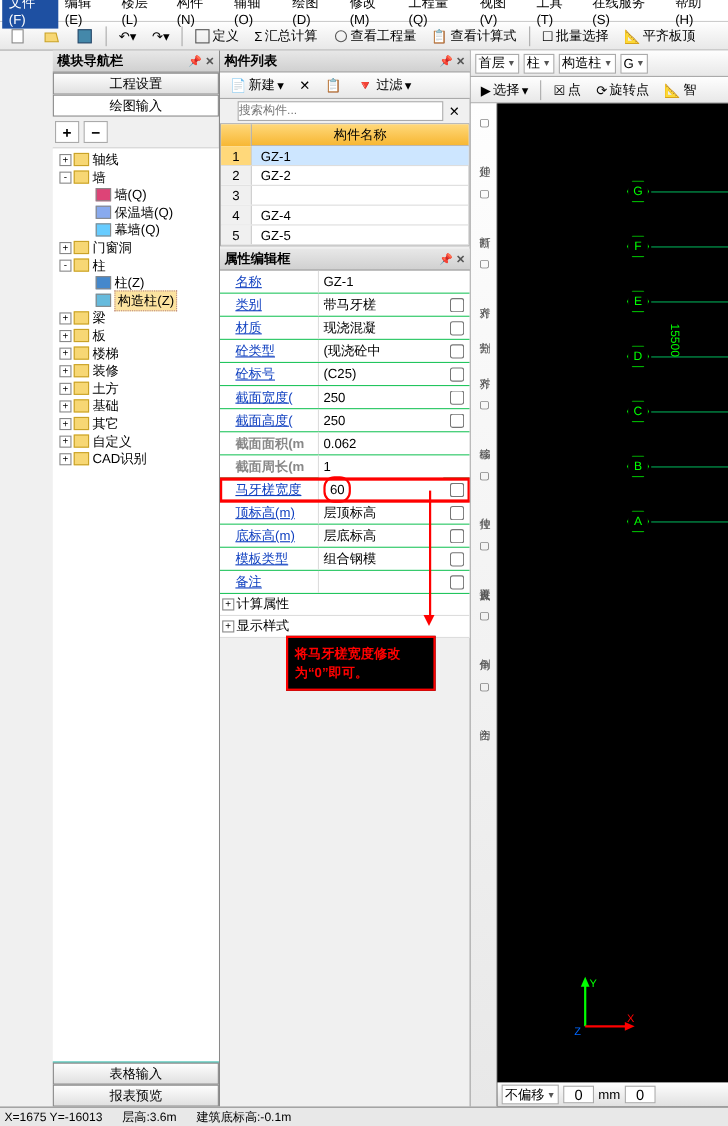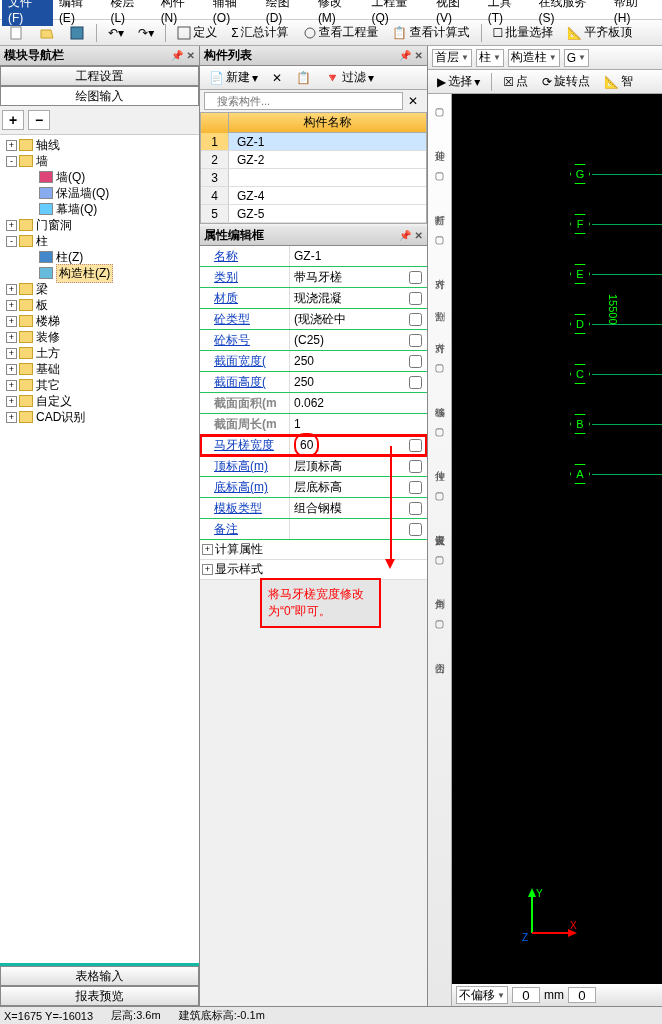--- a/index.html
+++ b/index.html
@@ -4,34 +4,34 @@
 <style>
 * { margin:0; padding:0; box-sizing:border-box; font-family:"Microsoft YaHei","SimSun",sans-serif; }
 body { width:662px; height:1024px; background:#f0f0f0; font-size:12px; color:#000; position:relative; overflow:hidden; }
 .menubar { height:20px; background:#fff; border-bottom:1px solid #ccc; display:flex; align-items:center; padding:0 2px; }
 .menubar .mi { background:#1e50a2; color:#fff; padding:1px 6px; margin-right:0; }
 .menubar .mi2 { padding:1px 6px; cursor:pointer; }
 .toolbar { height:26px; background:linear-gradient(#fefefe,#e8e8e8); border-bottom:1px solid #aaa; display:flex; align-items:center; padding:0 4px; gap:4px; }
 .tbtn { padding:2px 4px; display:flex; align-items:center; gap:2px; cursor:pointer; border:1px solid transparent; }
 .sep { width:1px; height:18px; background:#aaa; margin:0 2px; }
 .main { position:absolute; top:46px; bottom:18px; left:0; right:0; display:flex; }
-.left { width:200px; display:flex; flex-direction:column; border-right:1px solid #888; }
+.left { width:200px; display:flex; flex-direction:column; border-right:1px solid #888;padding-left:48px; }
 .panel-hdr { height:20px; background:linear-gradient(#e8e8e8,#d0d0d0); border-bottom:1px solid #888; display:flex; align-items:center; padding:0 4px; justify-content:space-between; font-weight:bold; }
 .panel-tab { height:20px; background:linear-gradient(#fefefe,#e0e0e0); border:1px solid #888; text-align:center; line-height:18px; cursor:pointer; }
 .tree { flex:1; background:#fff; overflow:auto; padding:2px; }
 .tree-row { display:flex; align-items:center; height:16px; white-space:nowrap; }
 .tog { width:11px; height:11px; border:1px solid #888; display:inline-flex; align-items:center; justify-content:center; font-size:9px; line-height:1; margin-right:2px; cursor:pointer; background:#fff; }
 .folder { width:14px; height:12px; background:#f7d774; border:1px solid #c9a227; margin-right:3px; }
 .item-ico { width:14px; height:12px; border:1px solid #888; margin-right:3px; }
 .sel { background:#fce3a0; border:1px dotted #b88; padding:0 2px; }
 .btn-pm { width:22px; height:20px; border:1px solid #aaa; background:#fff; margin:4px 2px; font-weight:bold; font-size:14px; cursor:pointer; }
 .mid { width:228px; display:flex; flex-direction:column; border-right:1px solid #888; }
 .mid-tb { height:24px; background:linear-gradient(#fefefe,#e8e8e8); border-bottom:1px solid #aaa; display:flex; align-items:center; padding:0 4px; gap:4px; }
 .search { height:22px; display:flex; align-items:center; padding:0 4px; }
-.search input { flex:1; border:1px solid #aaa; height:18px; padding:0 12px; color:#888; font-size:11px; }
+.search input { flex:1; border:1px solid #aaa; height:18px; padding:0 0; color:#888; font-size:11px;margin-left:12px; }
 .grid { border:1px solid #aaa; background:#fff; }
 .grid-hdr { background:linear-gradient(#ffd87a,#f7b733); height:20px; display:flex; align-items:center; justify-content:center; border-bottom:1px solid #aaa; font-weight:normal; }
 .grid-row { height:18px; display:flex; border-bottom:1px solid #ddd; }
 .grid-row .rn { width:28px; background:#f0f0f0; border-right:1px solid #ccc; text-align:center; line-height:18px; }
 .grid-row .cv { flex:1; padding:0 8px; line-height:18px; }
 .grid-row.sel-row .rn { background:#ffd87a; }
 .grid-row.sel-row .cv { background:#cde6ff; }
 .prop { flex:1; display:flex; flex-direction:column; overflow:hidden; }
 .prop-hdr { height:22px; background:linear-gradient(#fefefe,#e0e0e0); border-bottom:1px solid #888; display:flex; }
 .prop-hdr div { flex:1; text-align:center; line-height:20px; border-right:1px solid #aaa; }
@@ -39,38 +39,38 @@
 .prop-row { height:21px; display:flex; border-bottom:1px solid #22c55e; align-items:center; }
 .prop-row .pn { width:90px; padding-left:14px; color:#1040c0; text-decoration:underline; border-right:1px solid #ddd; line-height:20px; cursor:pointer; }
 .prop-row .pn.plain { color:#888; text-decoration:none;font-weight:bold; }
 .prop-row .pv { flex:1; padding:0 4px; line-height:20px; }
 .prop-row .pc { width:24px; text-align:center; }
 .prop-row .pc input { vertical-align:middle; }
 .prop-row.hl { outline:3px solid red; outline-offset:-2px; }
 .prop-row.hl .pv { background:#fff; }
 .prop-row .pv span.oval { display:inline-block; border:2px solid red; border-radius:10px; padding:0 4px; }
 .prop-tog-row { height:20px; display:flex; border-bottom:1px solid #ddd; align-items:center; padding-left:2px; }
-.annot { position:absolute; border:2px solid red; color:red; padding:6px; width:121px; font-size:12px; background:#e5e5e5; }
+.annot { position:absolute; border:2px solid red; color:red; padding:6px; width:136px; font-size:12px; background:#000000;font-weight:bold; }
 .arrow-line { position:absolute; background:red; }
 .arrow-head { position:absolute; width:0; height:0; border-left:5px solid transparent; border-right:5px solid transparent; border-top:10px solid red; }
 .right { flex:1; display:flex; flex-direction:column; background:#e8e8e8; }
 .right-tb { height:24px; background:linear-gradient(#fefefe,#e8e8e8); border-bottom:1px solid #aaa; display:flex; align-items:center; padding:0 4px; gap:4px; overflow:hidden; }
 .right-tb2 { height:24px; background:linear-gradient(#fefefe,#e8e8e8); border-bottom:1px solid #aaa; display:flex; align-items:center; padding:0 4px; gap:4px; overflow:hidden; }
 .canvas-wrap { flex:1; display:flex; }
 .vtool { width:24px; background:linear-gradient(#fefefe,#e8e8e8); border-right:1px solid #aaa; display:flex; flex-direction:column; align-items:center; padding:4px 0; gap:6px; }
 .vbtn { width:20px; height:26px; border:1px solid transparent; display:flex; flex-direction:column; align-items:center; justify-content:center; font-size:10px; color:#555; cursor:pointer; writing-mode:vertical-rl; }
 .canvas { flex:1; background:#000; position:relative; overflow:hidden; }
 .grid-line { position:absolute; background:#0a5; }
 .grid-label { position:absolute; width:20px; height:20px; border:1px solid #0f0; color:#0f0; display:flex; align-items:center; justify-content:center; font-size:11px; background:#000; }
 .axis { position:absolute; bottom:60px; left:70px; }
 .status { position:absolute; bottom:0; left:0; right:0; height:18px; background:#e8e8e8; border-top:1px solid #888; display:flex; align-items:center; padding:0 4px; gap:18px; font-size:11px; }
 .combo { border:1px solid #aaa; background:#fff; height:18px; padding:0 2px; display:flex; align-items:center; gap:2px; }
 .combo .dd { color:#555; font-size:8px; }
 .pin { color:#555; font-size:10px; cursor:pointer; }
-.bot-tabs { border-top:3px solid #14b8a6; }
+.bot-tabs { border-top:1px solid #14b8a6; }
 </style>
 </head>
 <body>
 
 <div class="menubar">
   <span class="mi">文件(F)</span>
   <span class="mi2">编辑(E)</span>
   <span class="mi2">楼层(L)</span>
   <span class="mi2">构件(N)</span>
   <span class="mi2">辅轴(O)</span>

